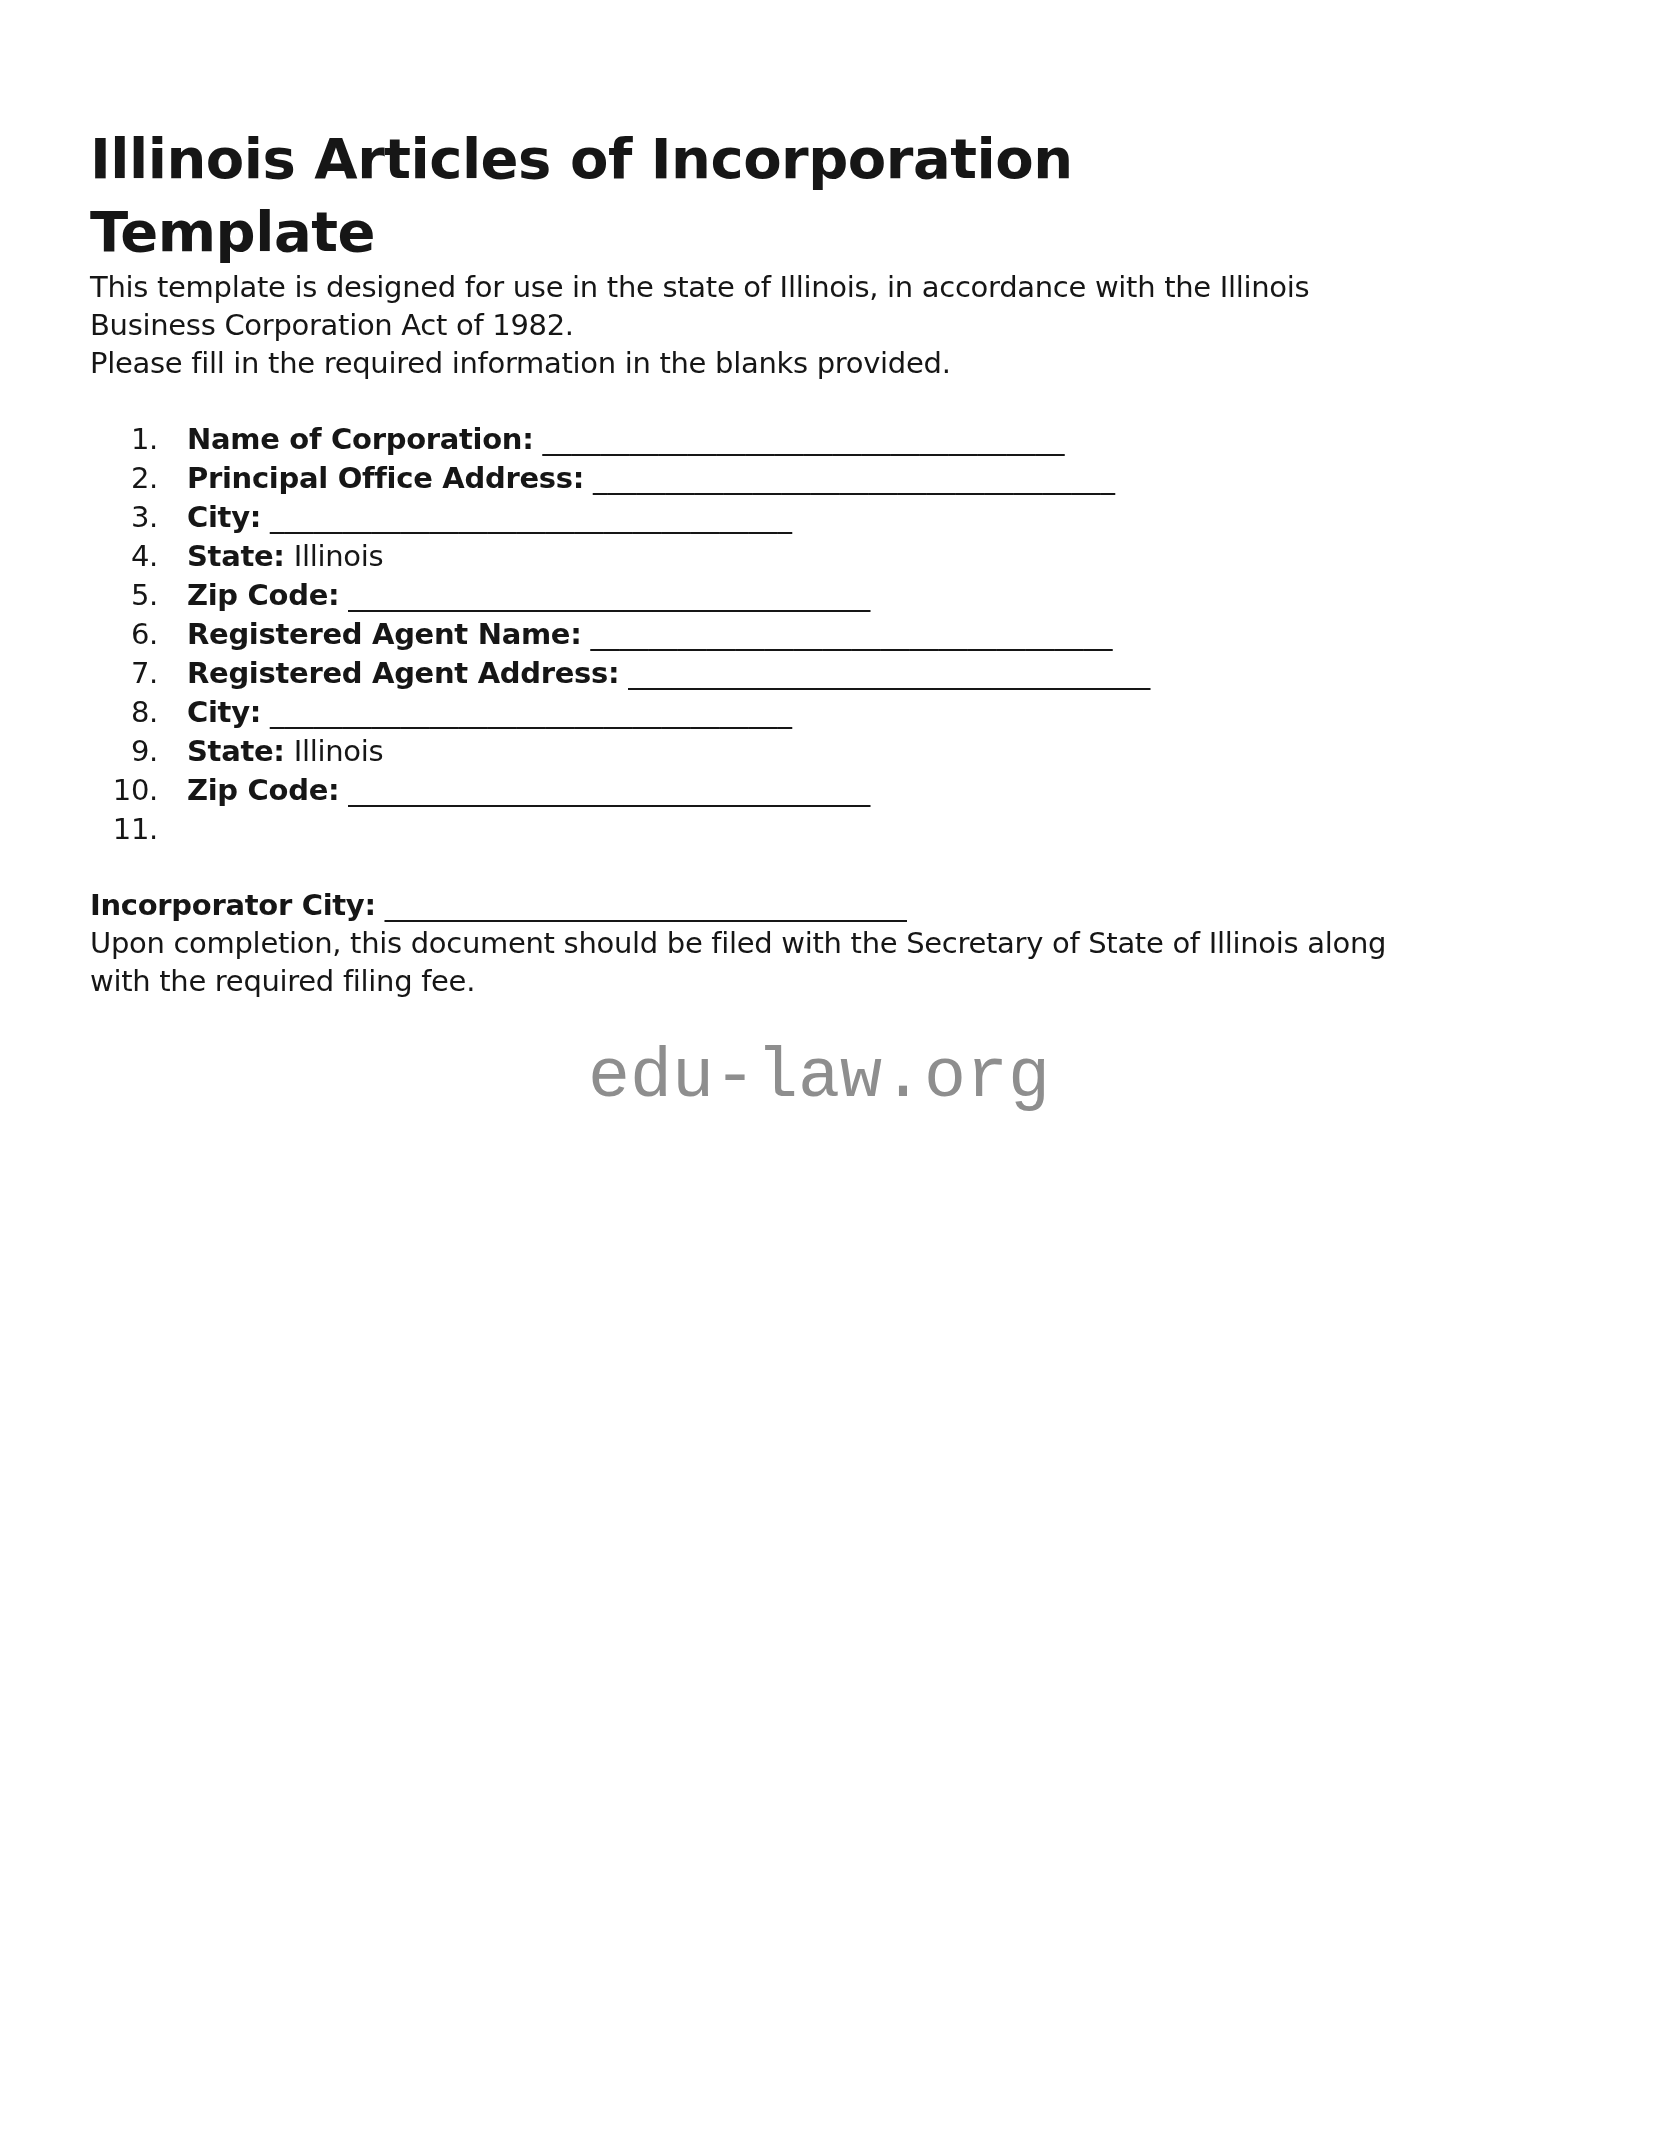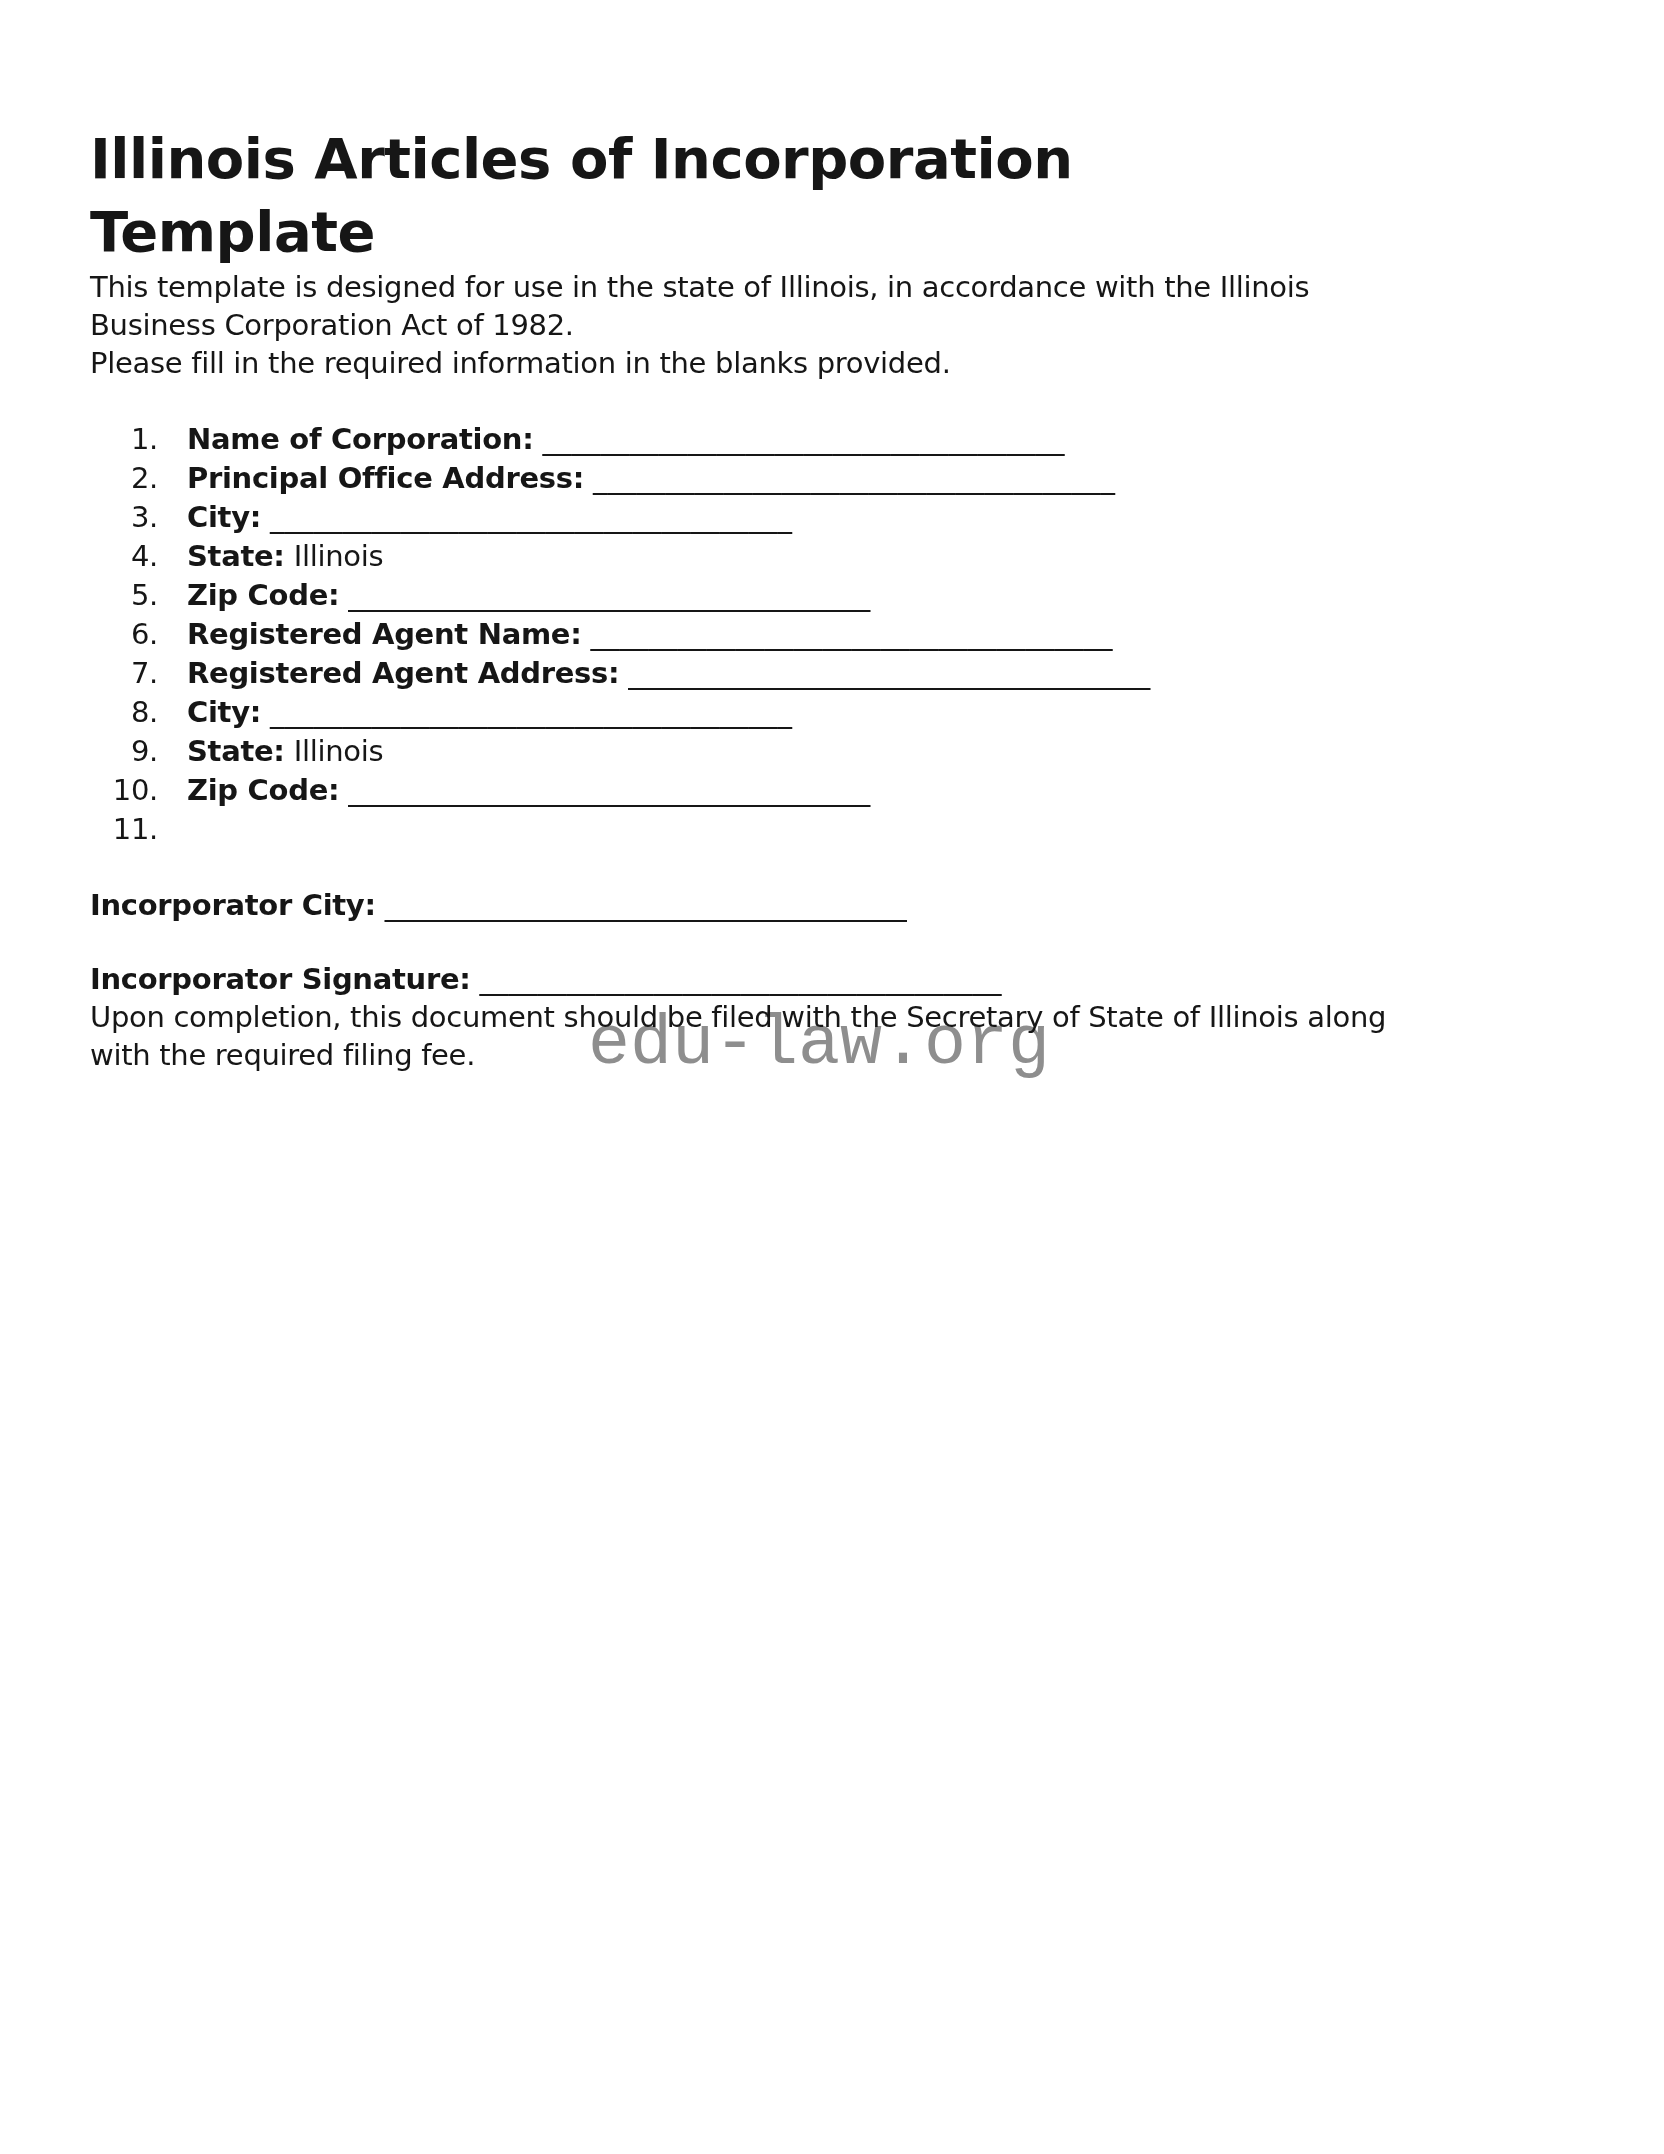--- a/index.html
+++ b/index.html
@@ -59,21 +59,21 @@
     white-space: nowrap;
   }
   .sig-name      { margin-top: 37px; }
   .sig-signature { margin-top: 36px; }
   .sig-date      { margin-top: 35px; }
   .closing { margin-top: 27px; }
   .watermark {
     position: absolute;
     z-index: 0;
     left: 588px;
-    top: 1010px;
+    top: 1043px;
     font-family: "Liberation Mono", "DejaVu Sans Mono", monospace;
     font-size: 70px;
     line-height: 1;
     color: #8e8e8e;
     white-space: nowrap;
   }
 </style>
 </head>
 <body>
 
@@ -145,21 +145,18 @@
       <span class="num">11.</span>
     </div>
 
   </div>
 
 
   <div class="sig-row sig-name">
     <span class="lbl">Incorporator City:</span><span class="blank">____________________________________</span>
   </div>
 
-  <div class="sig-row sig-signature">
-    <span class="lbl">Incorporator Signature:</span><span class="blank">____________________________________</span>
-  </div>
 
 
   <p class="para closing">Upon completion, this document should be filed with the Secretary of State of Illinois along
 with the required filing fee.</p>
 
 </div>
 
 </body></html>

